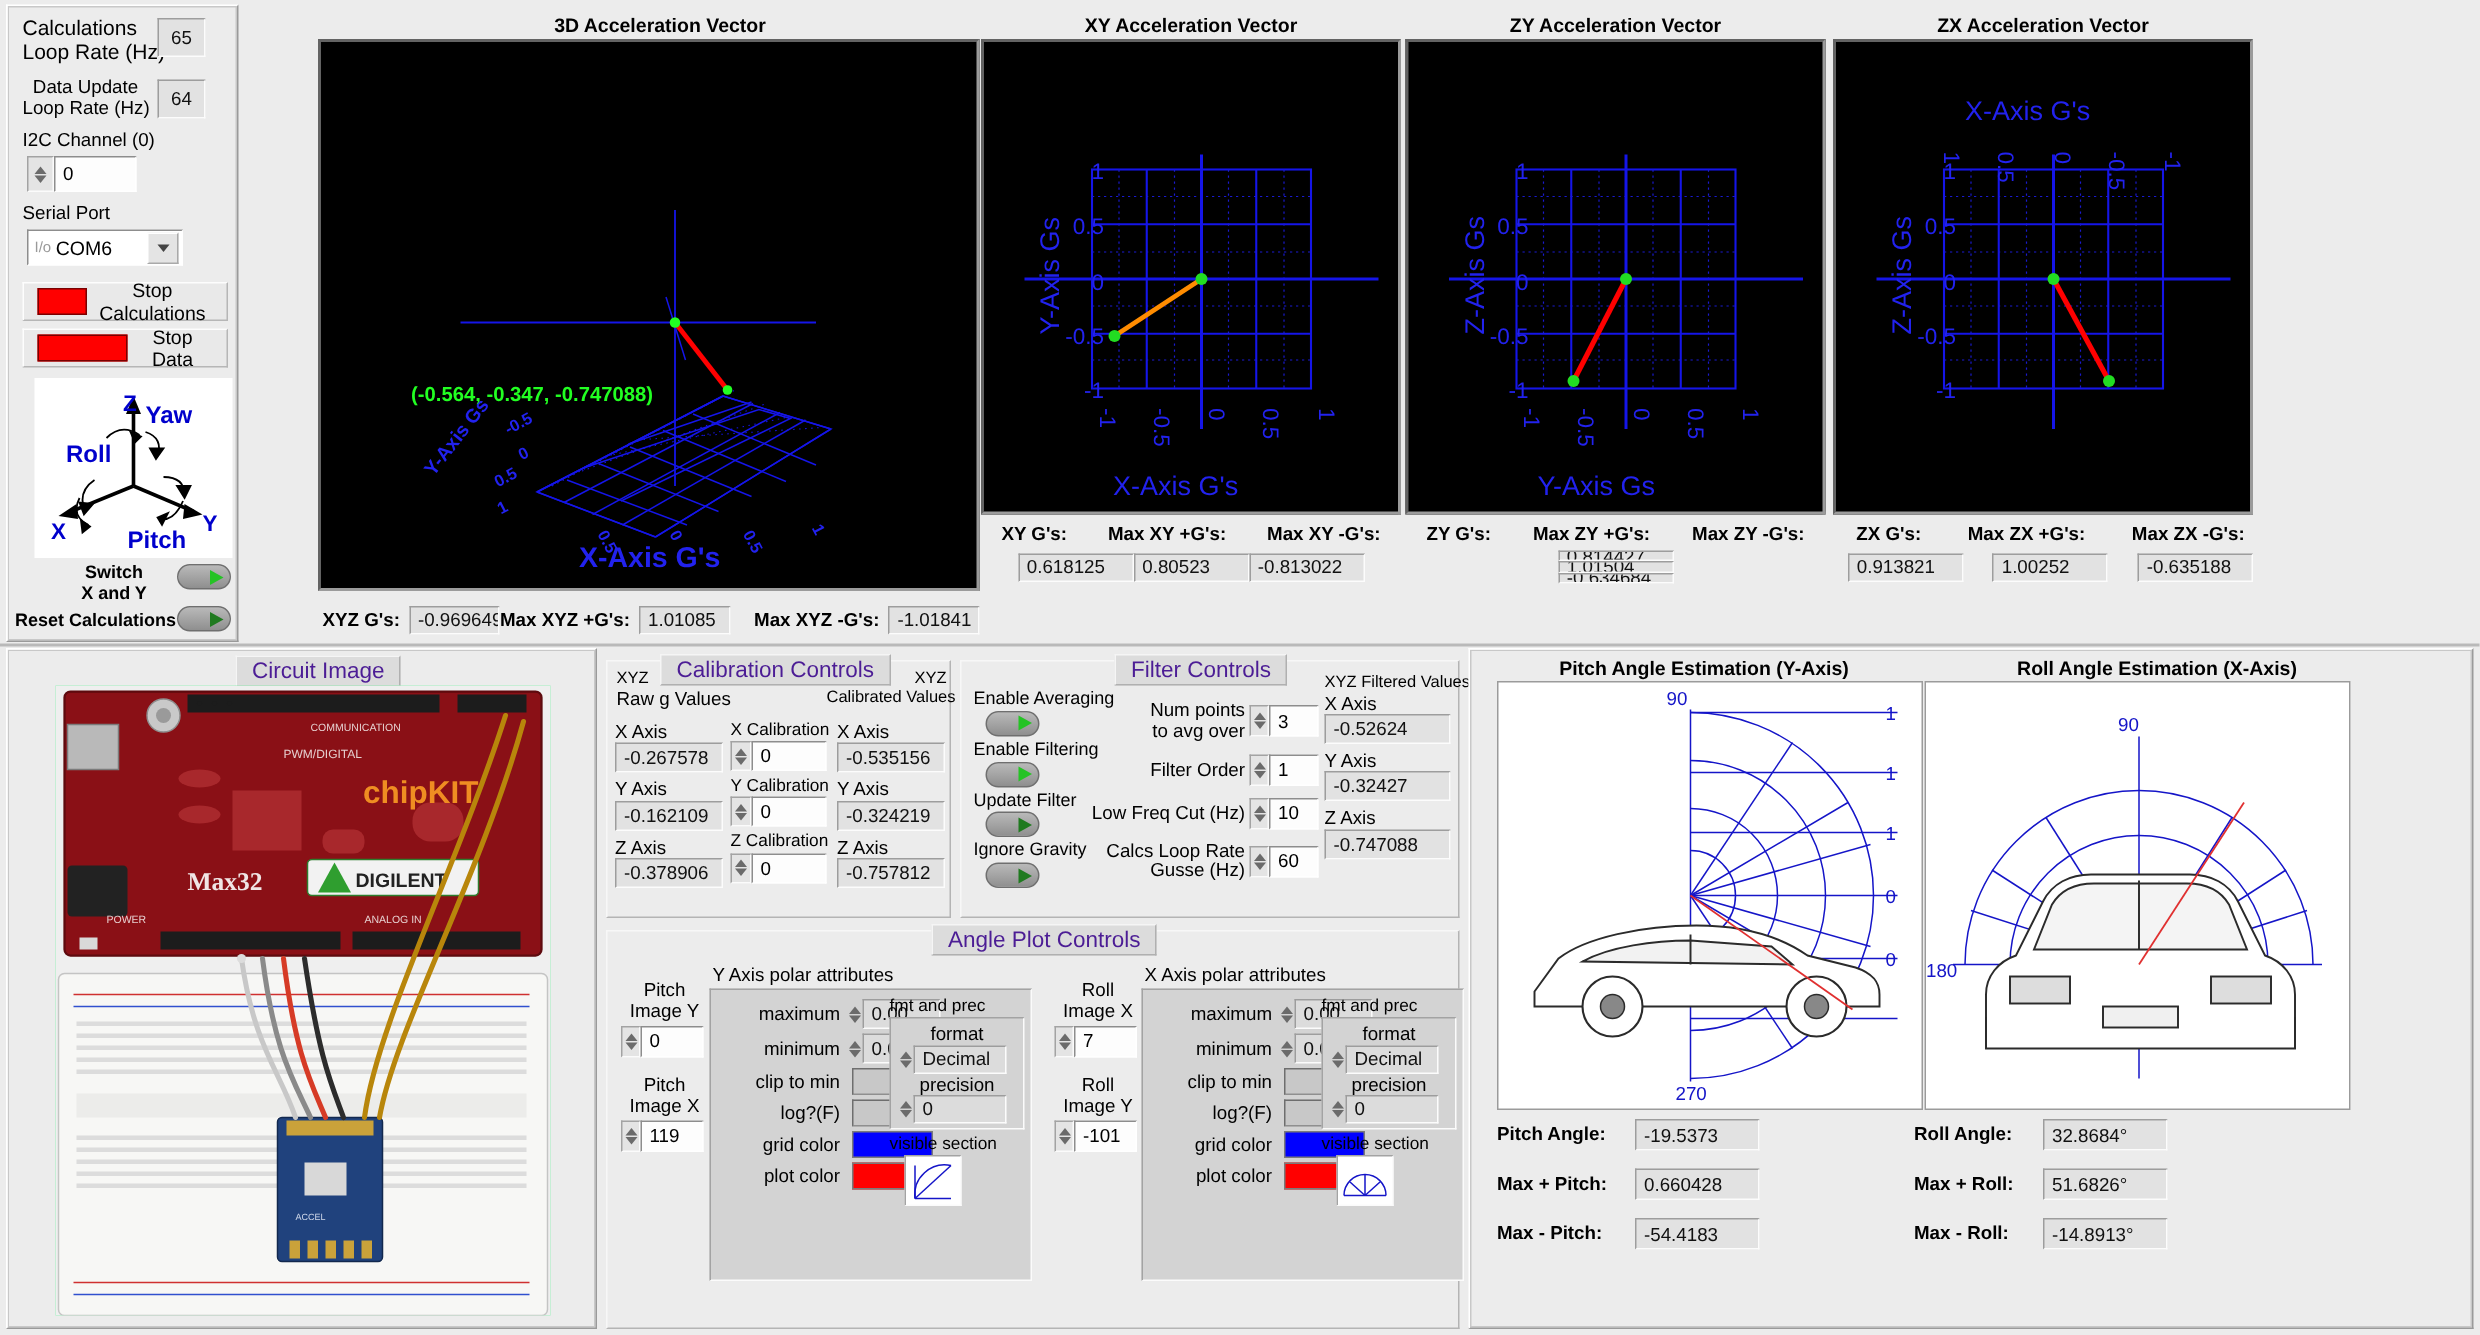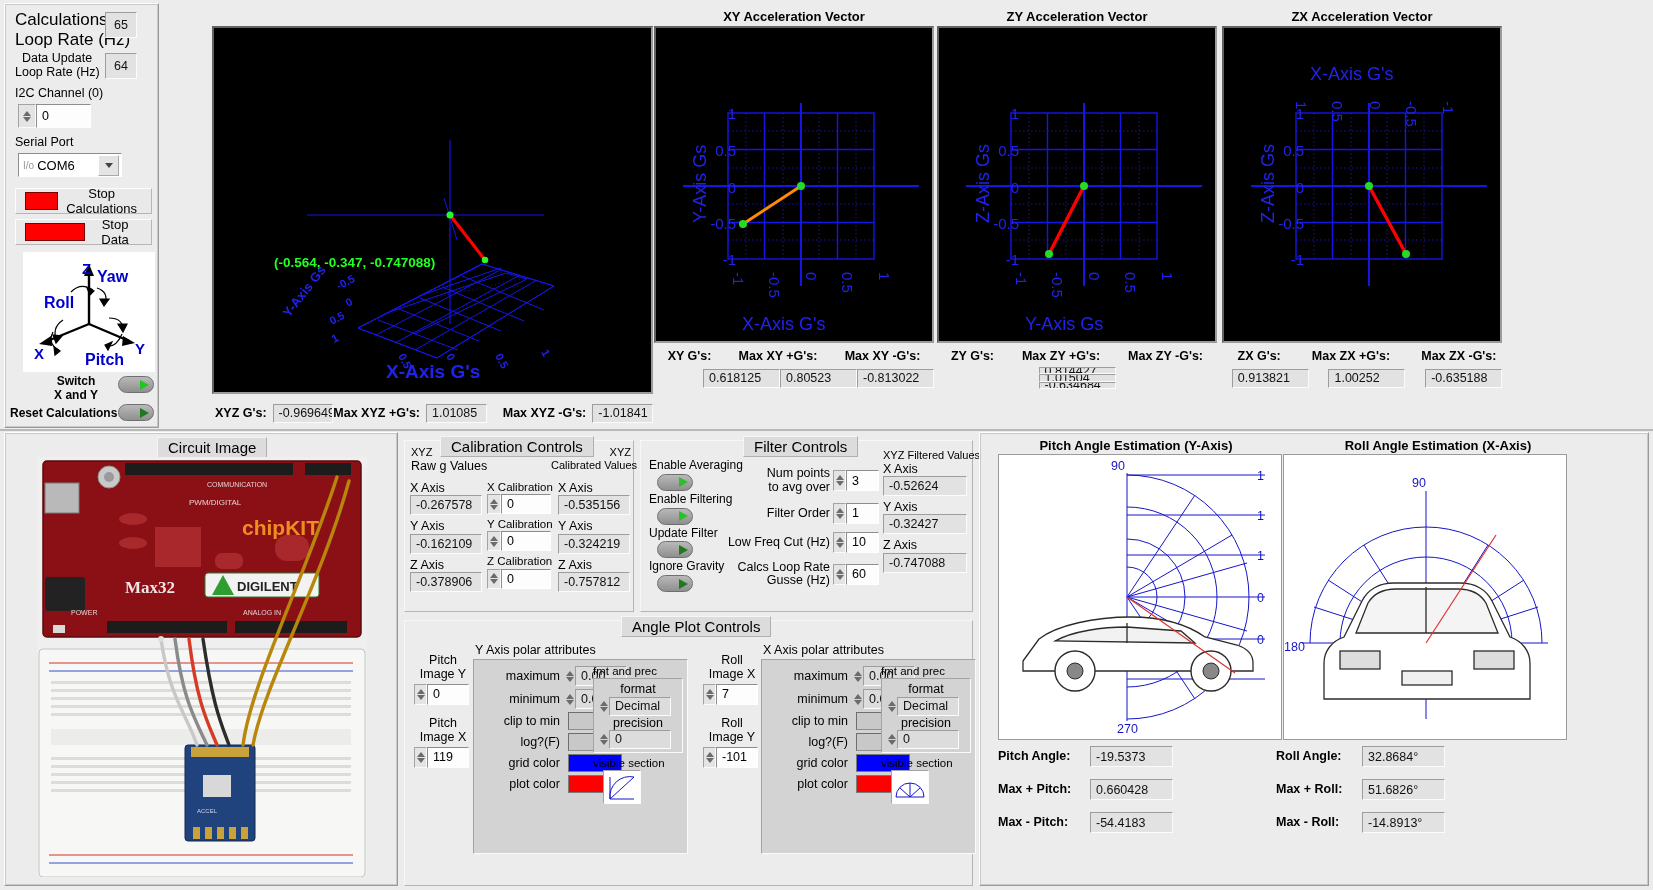--- a/index.html
+++ b/index.html
@@ -52,21 +52,21 @@
     font-size:12.5px;
   }
   .lbl{white-space:nowrap;line-height:1.15;}
   .bold{font-weight:bold;}
   .title{
     font-weight:bold;font-size:13px;text-align:center;white-space:nowrap;
   }
   .caption-box{
     background:#dcdcdc;border:1px solid #b0b0b0;
     border-top-color:#f5f5f5;border-left-color:#f5f5f5;
-    font-size:15px;color:#000000;text-align:center;
+    font-size:15px;color:#4c1d95;text-align:center;
     padding:1px 10px;white-space:nowrap;
   }
   .graph{background:#000;border:2px solid #9b9b9b;border-top-color:#636363;border-left-color:#636363;box-sizing:border-box;}
   .whitegraph{background:#fff;border:1px solid #9b9b9b;box-sizing:border-box;}
 
   
   .spin{width:11px;height:18px;display:flex;flex-direction:column;justify-content:center;align-items:center;flex:0 0 auto;}
   .spin i{display:block;width:0;height:0;border-left:4px solid transparent;border-right:4px solid transparent;}
   .spin i.u{border-bottom:5px solid #6b6b6b;margin-bottom:1px;}
   .spin i.d{border-top:5px solid #6b6b6b;}
@@ -103,21 +103,21 @@
   .combo .arrowbtn i{width:0;height:0;border-left:4px solid transparent;border-right:4px solid transparent;border-top:5px solid #444;}
   svg{display:block;}
 </style>
 </head>
 <body>
 
 <div class="root">
 
   <div class="panel abs" style="left:4px;top:3px;width:155px;height:425px;">
 
-    <div class="abs lbl" style="left:10px;top:6px;width:84px;text-align:right;font-size:17px;">
+    <div class="abs lbl" style="left:10px;top:6px;width:84px;text-align:left;font-size:14px;">
       <div>Calculations</div>
       <div>Loop Rate (Hz)</div>
     </div>
     <div class="indicator c abs" style="left:100px;top:8px;width:32px;height:26px;">65</div>
 
     <div class="abs lbl" style="left:10px;top:47px;width:84px;text-align:center;">
       <div>Data Update</div>
       <div>Loop Rate (Hz)</div>
     </div>
     <div class="indicator c abs" style="left:100px;top:49px;width:32px;height:26px;">64</div>
@@ -193,20 +193,21 @@
     <div class="rocker abs" style="left:113px;top:372px;">
         <span class="tri"></span>
       </div>
 
     <div class="abs lbl bold" style="left:5px;top:403px;font-size:12px;">Reset Calculations</div>
     <div class="rocker dim abs" style="left:113px;top:400px;">
         <span class="tri"></span>
       </div>
   </div>
 
+  <div class="abs title" style="left:210px;top:9px;width:460px;">3D Acceleration Vector</div>
   <div class="graph abs" style="left:212px;top:26px;width:441px;height:368px;">
     <svg width="437" height="364" viewBox="0 0 437 364">
 
       <g stroke="#1515e8" stroke-width="1" fill="none">
         <path d="M144 300 L268 236 L340 258 L223 330 Z"></path>
         <path d="M144 300 L268 236"></path>
         <path d="M175 284 L292 245 L313 251 L200 306"></path>
         <path d="M205 268 L287 240"></path>
       </g>
       <g stroke="#1515e8" stroke-width="1" fill="none">
@@ -305,21 +306,21 @@
         <text x="86" y="302" font-size="18">X-Axis G's</text>
       </g>
     </svg>
   </div>
   <div class="abs" style="left:654px;top:345px;width:280px;height:48px;">
     <div style="display:flex;justify-content:space-around;align-items:center;height:22px;">
       <span class="lbl bold">XY G's:</span>
       <span class="lbl bold">Max XY +G's:</span>
       <span class="lbl bold">Max XY -G's:</span>
     </div>
-    <div style="display:flex;justify-content:flex-end;align-items:center;height:22px;">
+    <div style="display:flex;justify-content:center;align-items:center;height:22px;">
       <span class="indicator" style="width:77px;height:19px;">0.618125</span>
       <span class="indicator" style="width:77px;height:19px;">0.80523</span>
       <span class="indicator" style="width:77px;height:19px;">-0.813022</span>
     </div>
   </div>
 
   <div class="abs title" style="left:937px;top:9px;width:280px;">ZY Acceleration Vector</div>
   <div class="graph abs" style="left:937px;top:26px;width:280px;height:317px;">
     <svg width="276" height="313" viewBox="0 0 276 313">
       <g stroke="#1515e8" stroke-width="1.4" fill="none">

